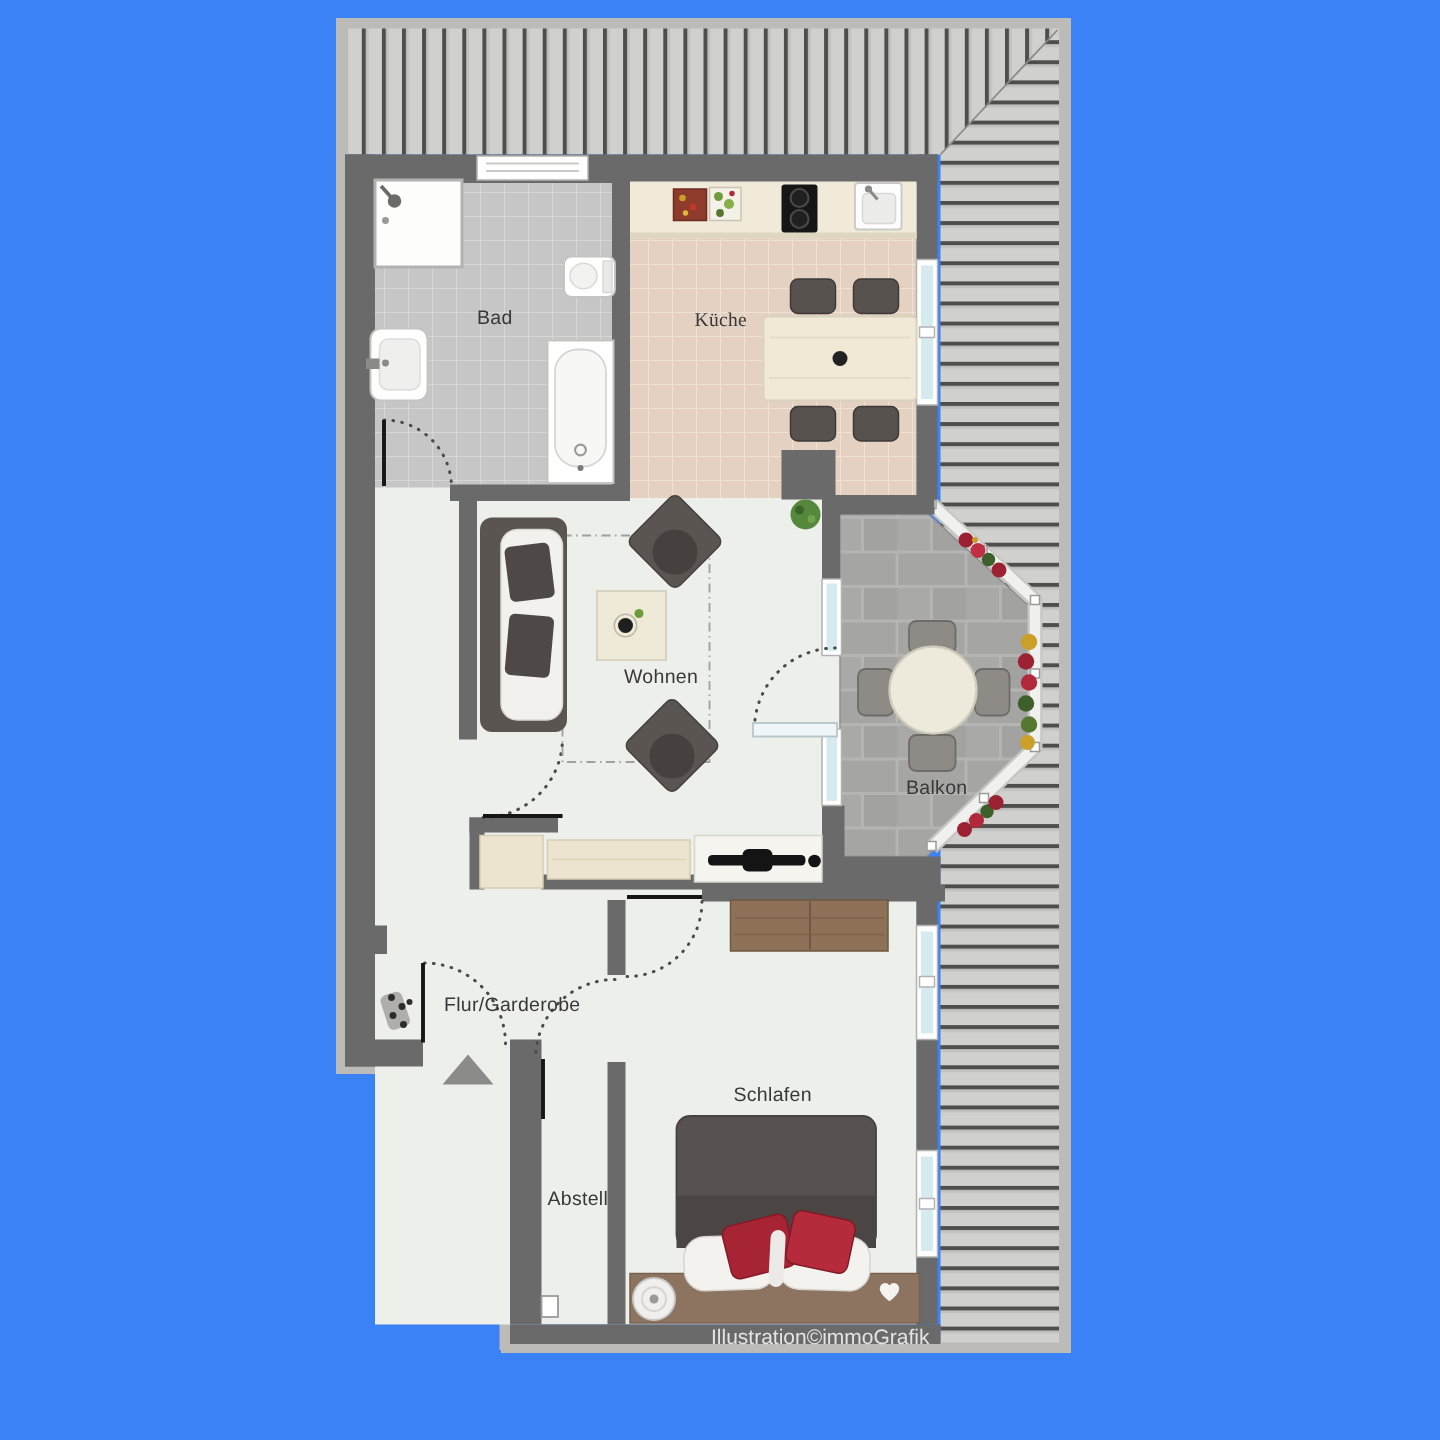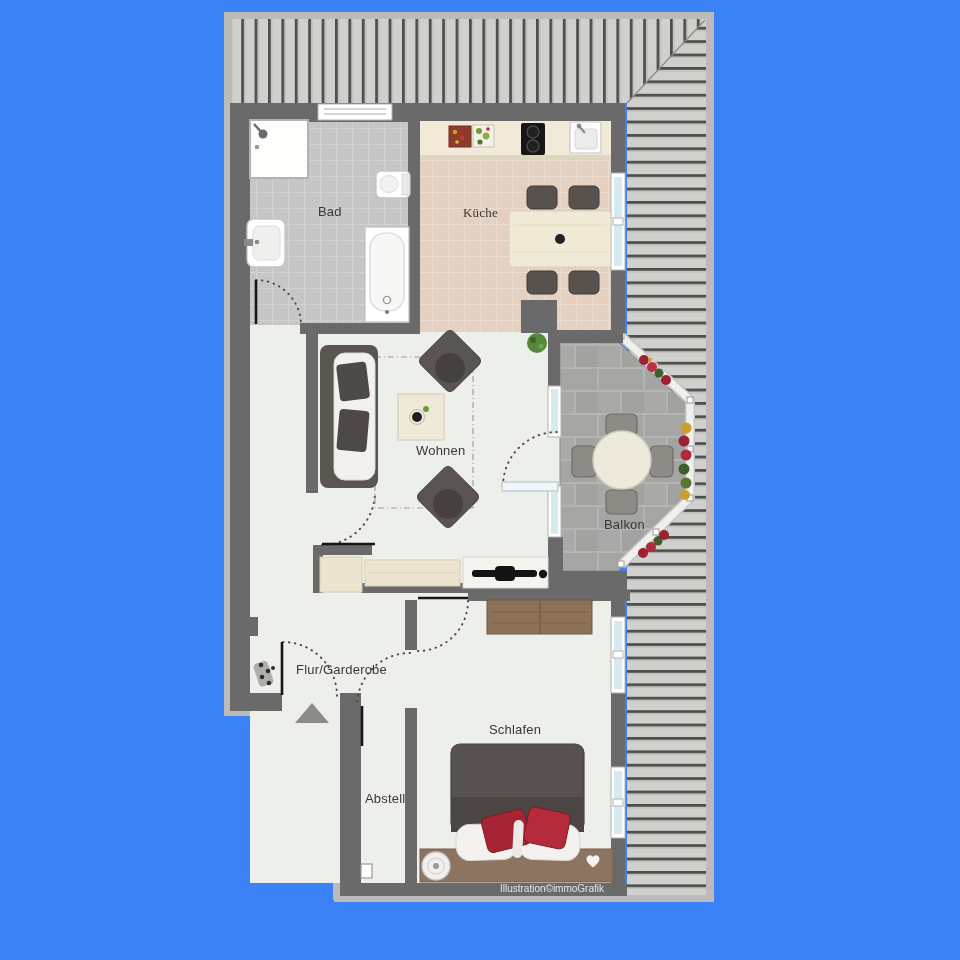--- a/index.html
+++ b/index.html
@@ -1,20 +1,20 @@
 <!DOCTYPE html>
 <html><head>
 <meta charset="utf-8">
 <style>
   html,body{margin:0;padding:0;background:#ffffff;}
   .stage{position:relative;width:960px;height:960px;background:#3b82f6;overflow:hidden;
          font-family:"Liberation Sans", sans-serif;}
   .stage svg{position:absolute;left:0;top:0;}
   .lbl{position:absolute;font-size:13px;color:#383838;white-space:nowrap;letter-spacing:.2px;}
-  .watermark{position:absolute;font-size:10px;color:#f2f2f2;opacity:.9;white-space:nowrap;
+  .watermark{position:absolute;font-size:14px;color:#f2f2f2;opacity:.9;white-space:nowrap;
              width:130px;text-align:right;}
 </style>
 </head>
 <body>
 
 <div class="stage">
 <svg width="960" height="960" viewBox="0 0 960 960">
   <defs>
     <pattern id="vstripe" width="13.4" height="10" patternUnits="userSpaceOnUse">
       <rect width="13.4" height="10" fill="#d0d0ce"></rect>

